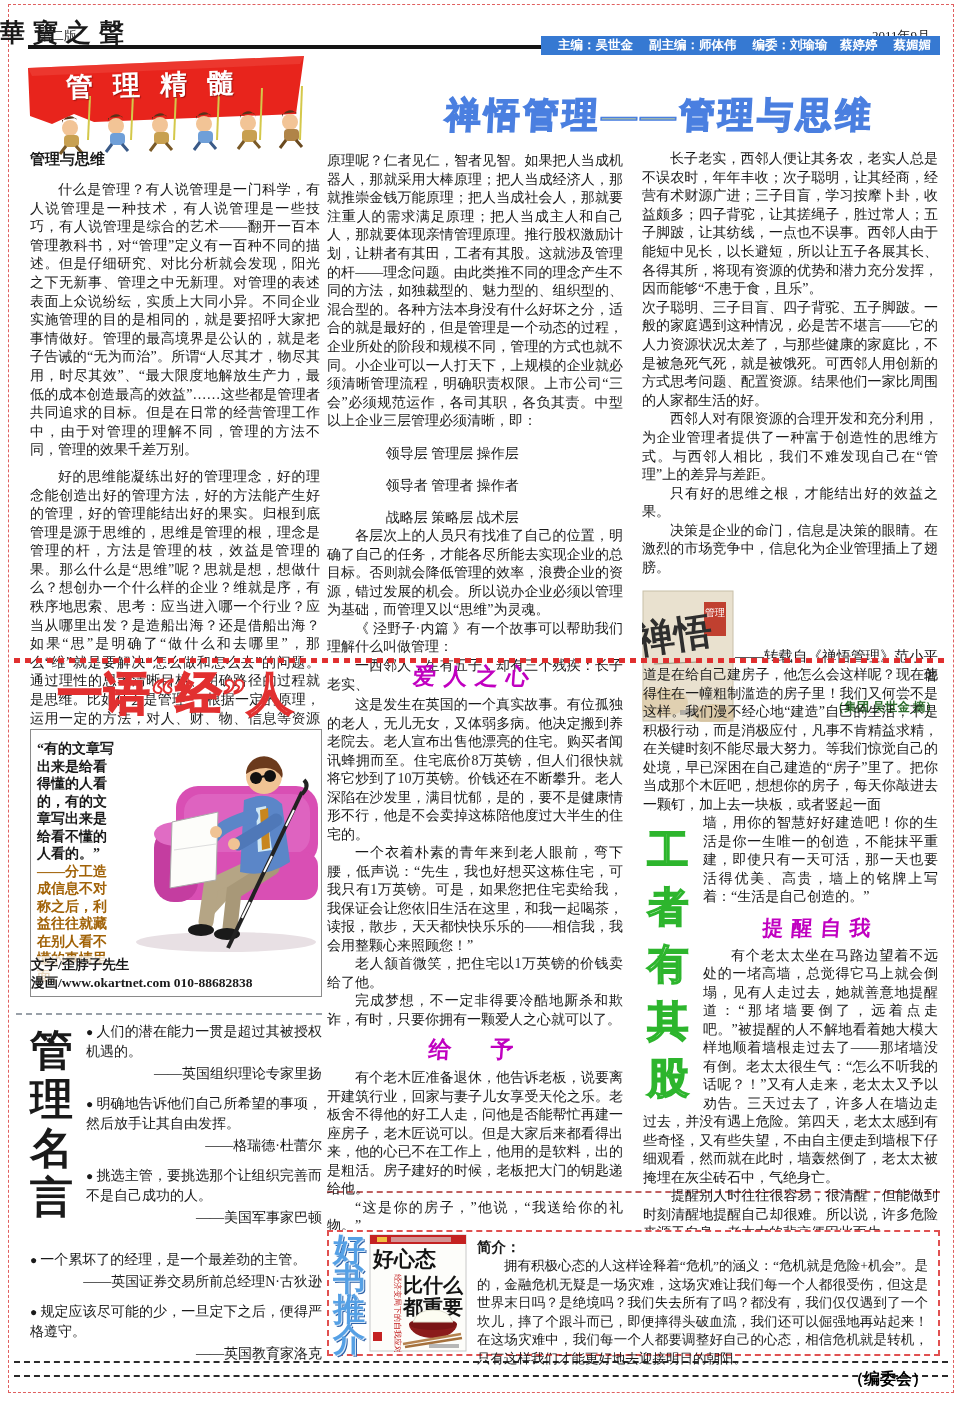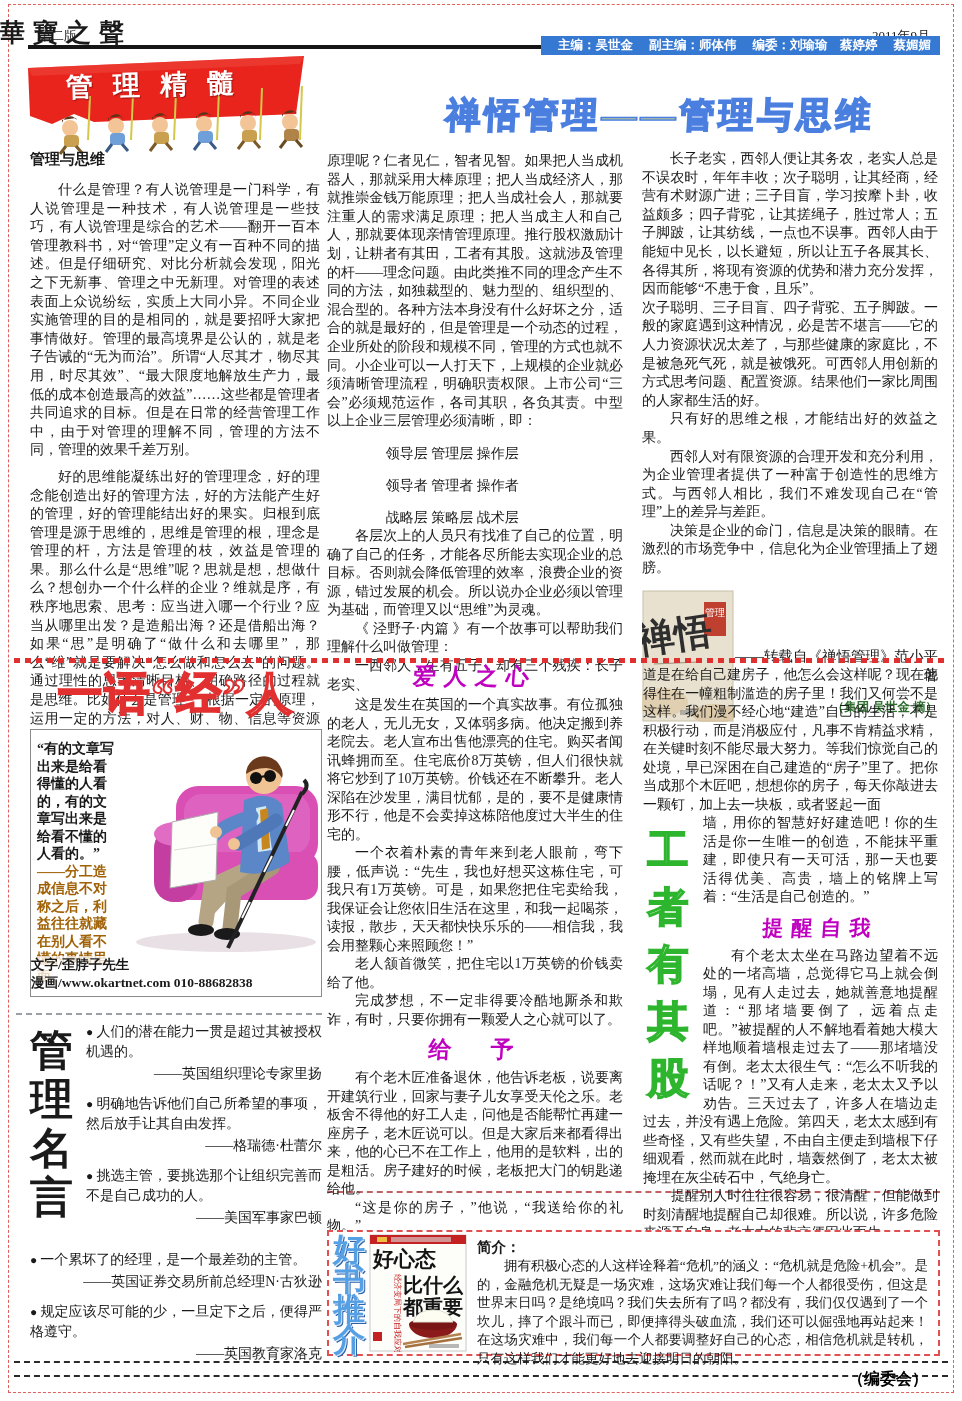--- a/index.html
+++ b/index.html
@@ -189,22 +189,22 @@
     <div class="tier">领导者  管理者  操作者</div>
     <div class="tier">战略层  策略层  战术层</div>
     <p class="body-p gap14">各层次上的人员只有找准了自己的位置，明确了自己的任务，才能各尽所能去实现企业的总目标。否则就会降低管理的效率，浪费企业的资源，错过发展的机会。所以说办企业必须以管理为基础，而管理又以“思维”为灵魂。</p>
     <p class="body-p">《 泾野子·内篇 》有一个故事可以帮助我们理解什么叫做管理：</p>
     <p class="body-p">一西邻人，生有五子，却有三个残疾：长子老实、</p>
   </div>
 
   <div class="colR">
     <p class="body-p">长子老实，西邻人便让其务农，老实人总是不误农时，年年丰收；次子聪明，让其经商，经营有术财源广进；三子目盲，学习按摩卜卦，收益颇多；四子背驼，让其搓绳子，胜过常人；五子脚跛，让其纺线，一点也不误事。西邻人由于能短中见长，以长避短，所以让五子各展其长、各得其所，将现有资源的优势和潜力充分发挥，因而能够“不患于食，且乐”。</p>
     <p class="body-p noindent">次子聪明、三子目盲、四子背驼、五子脚跛。一般的家庭遇到这种情况，必是苦不堪言——它的人力资源状况太差了，与那些健康的家庭比，不是被急死气死，就是被饿死。可西邻人用创新的方式思考问题、配置资源。结果他们一家比周围的人家都生活的好。</p>
+    <p class="body-p">西邻人对有限资源的合理开发和充分利用，为企业管理者提供了一种富于创造性的思维方式。与西邻人相比，我们不难发现自己在“管理”上的差异与差距。</p>
     <p class="body-p">只有好的思维之根，才能结出好的效益之果。</p>
-    <p class="body-p">西邻人对有限资源的合理开发和充分利用，为企业管理者提供了一种富于创造性的思维方式。与西邻人相比，我们不难发现自己在“管理”上的差异与差距。</p>
     <p class="body-p gap14">决策是企业的命门，信息是决策的眼睛。在激烈的市场竞争中，信息化为企业管理插上了翅膀。</p>
     <div class="book-row">
       <svg class="book1" viewBox="0 0 92 132" width="92" height="132">
         <rect x="1" y="1" width="90" height="130" fill="#e9e1cf" stroke="#c8bfa8"></rect>
         <ellipse cx="20" cy="112" rx="26" ry="14" fill="#dcc9a4" opacity="0.7"></ellipse>
         <ellipse cx="72" cy="124" rx="22" ry="10" fill="#d4bf98" opacity="0.7"></ellipse>
         <rect x="62" y="12" width="22" height="34" fill="#c04030"></rect>
         <text x="73" y="26" font-size="10" fill="#fff" text-anchor="middle" font-family="Liberation Sans,sans-serif">管理</text>
         <text x="34" y="58" font-size="38" fill="#2e2e2e" text-anchor="middle" transform="rotate(-8 34 58)" font-weight="bold" font-family="Liberation Serif,serif">禅悟</text>
         <line x1="12" y1="74" x2="56" y2="72" stroke="#9a9078" stroke-width="1"></line>

